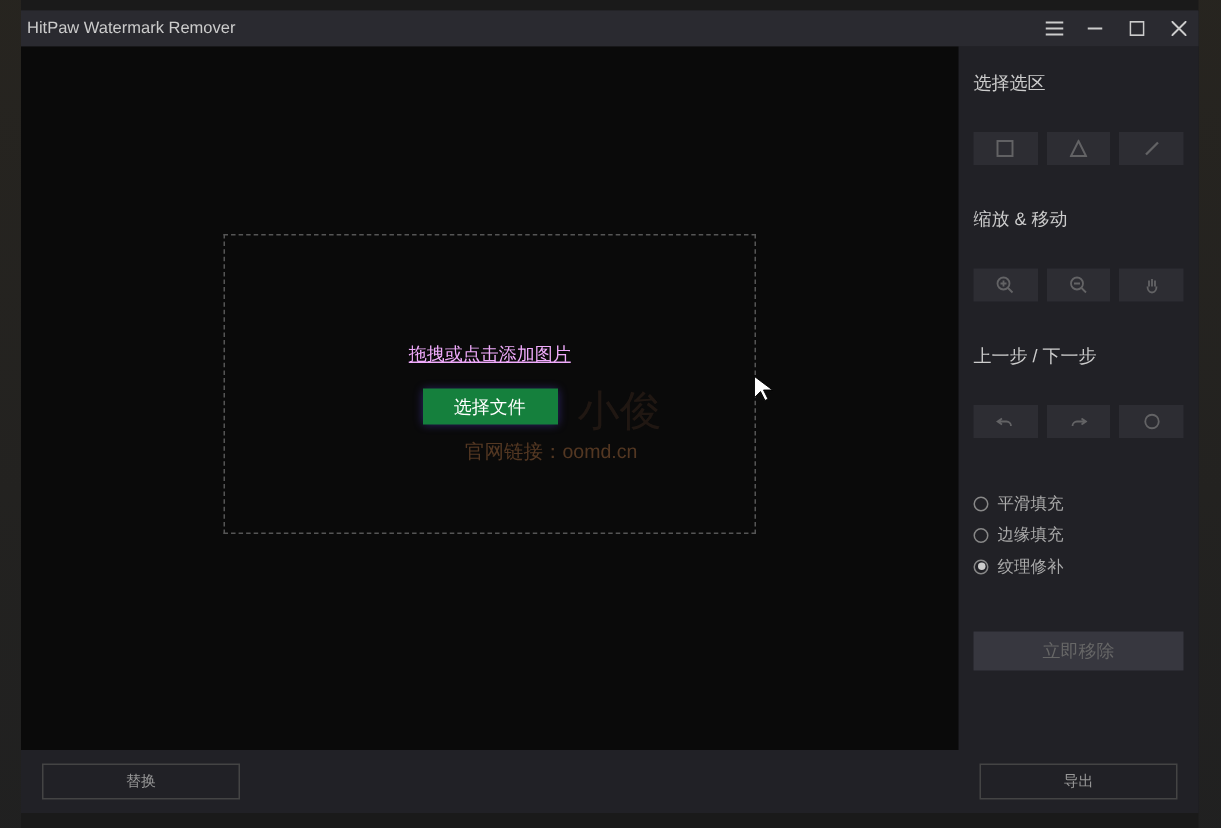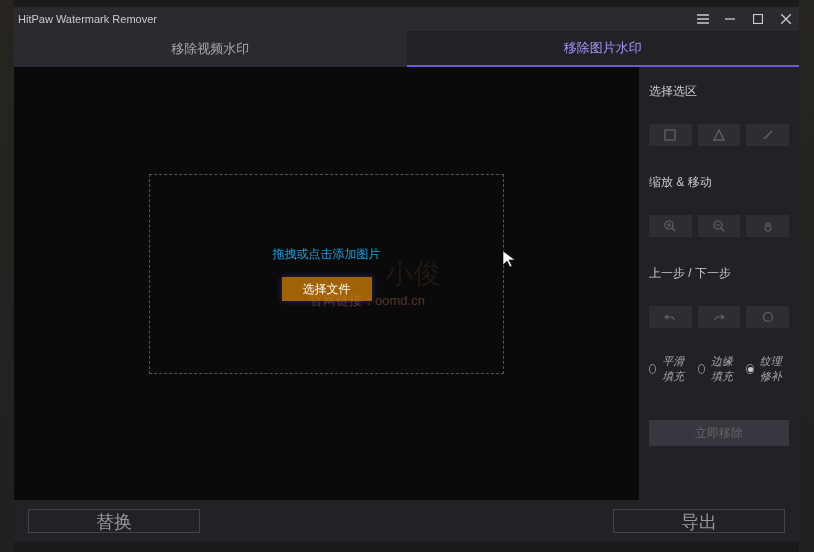--- a/index.html
+++ b/index.html
@@ -71,25 +71,25 @@
   height: 200px;
   border: 1px dashed #555;
   display: flex;
   flex-direction: column;
   align-items: center;
   justify-content: center;
   gap: 14px;
   position: relative;
   top: -10px;
 }
-.drop-label { color: #0ea5e9; font-size: 12px; }
+.drop-label { color: #f0abfc; font-size: 12px; text-decoration: underline; }
 .select-btn {
   width: 90px;
   height: 24px;
-  background: #a16207;
+  background: #15803d;
   color: #fff;
   border: none;
   font-size: 12px;
   cursor: pointer;
   display: flex;
   align-items: center;
   justify-content: center;
   box-shadow: 0 0 6px rgba(100,80,255,0.4);
 }
 .wm-text1 {
@@ -132,21 +132,21 @@
   height: 22px;
   background: #37373f;
   border: none;
   display: flex;
   align-items: center;
   justify-content: center;
   cursor: pointer;
   opacity: 0.55;
 }
 .tool-btn svg { stroke: #999; fill: none; }
-.radio-group { display: flex; flex-direction: row; gap: 6px; margin-top: 2px; font-style: italic; }
+.radio-group { display: flex; flex-direction: column; gap: 6px; margin-top: 12px; }
 .radio-item { display: flex; align-items: center; gap: 6px; color: #aaa; font-size: 11px; cursor: pointer; }
 .radio {
   width: 10px; height: 10px; border: 1px solid #888; border-radius: 50%;
   display: inline-flex; align-items: center; justify-content: center;
 }
 .radio.checked::after {
   content: ""; width: 5px; height: 5px; background: #ccc; border-radius: 50%;
 }
 .remove-btn {
   margin-top: 12px;
@@ -159,26 +159,26 @@
 }
 .footer {
   height: 42px;
   background: #212126;
   display: flex;
   align-items: center;
   justify-content: space-between;
   padding: 0 14px;
 }
 .foot-btn {
-  width: 172px;
+  width: 132px;
   height: 24px;
   background: transparent;
   border: 1px solid #444;
   color: #999;
-  font-size: 18px;
+  font-size: 10px;
   cursor: pointer;
 }
 
 .bg-strip-l, .bg-strip-r {
   position: absolute;
   top: 0; bottom: 0;
   background: linear-gradient(#3a3428, #2a2a2a);
   opacity: 0.4;
 }
 .bg-strip-l { left: 0; width: 14px; }
@@ -211,24 +211,20 @@
           </svg>
       </span>
       <span class="winbtn">
         <svg width="10" height="10" viewBox="0 0 10 10">
             <path d="M0 0l10 10M10 0L0 10" stroke="#ccc" stroke-width="1.3"></path>
           </svg>
       </span>
     </div>
   </div>
 
-  <div class="tabs">
-    <div class="tab">移除视频水印</div>
-    <div class="tab active">移除图片水印</div>
-  </div>
 
   <div class="content">
 
     <div class="main">
       <div class="dropzone">
         <div class="drop-label">拖拽或点击添加图片</div>
         <button class="select-btn">选择文件</button>
       </div>
     </div>
 

